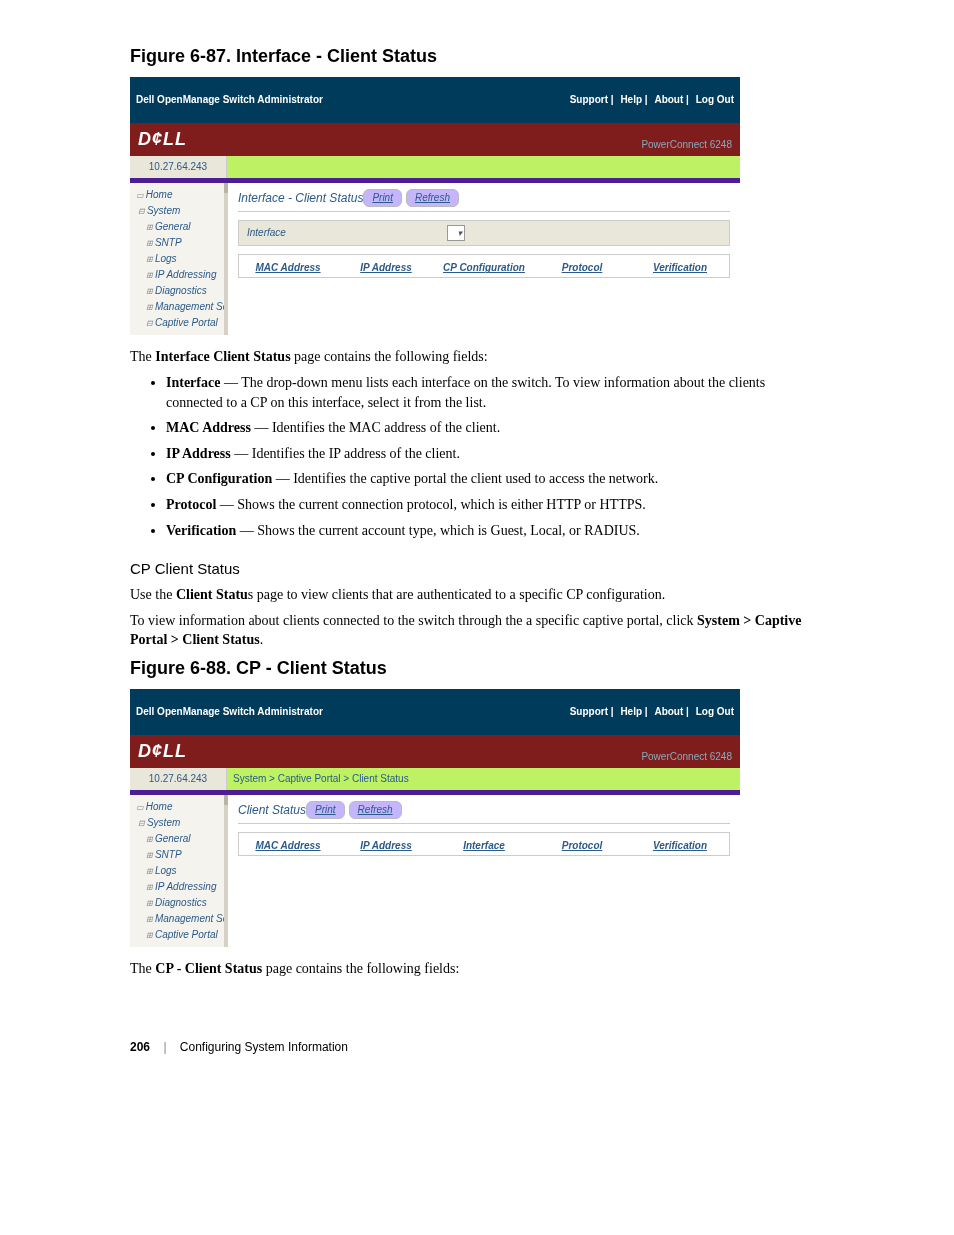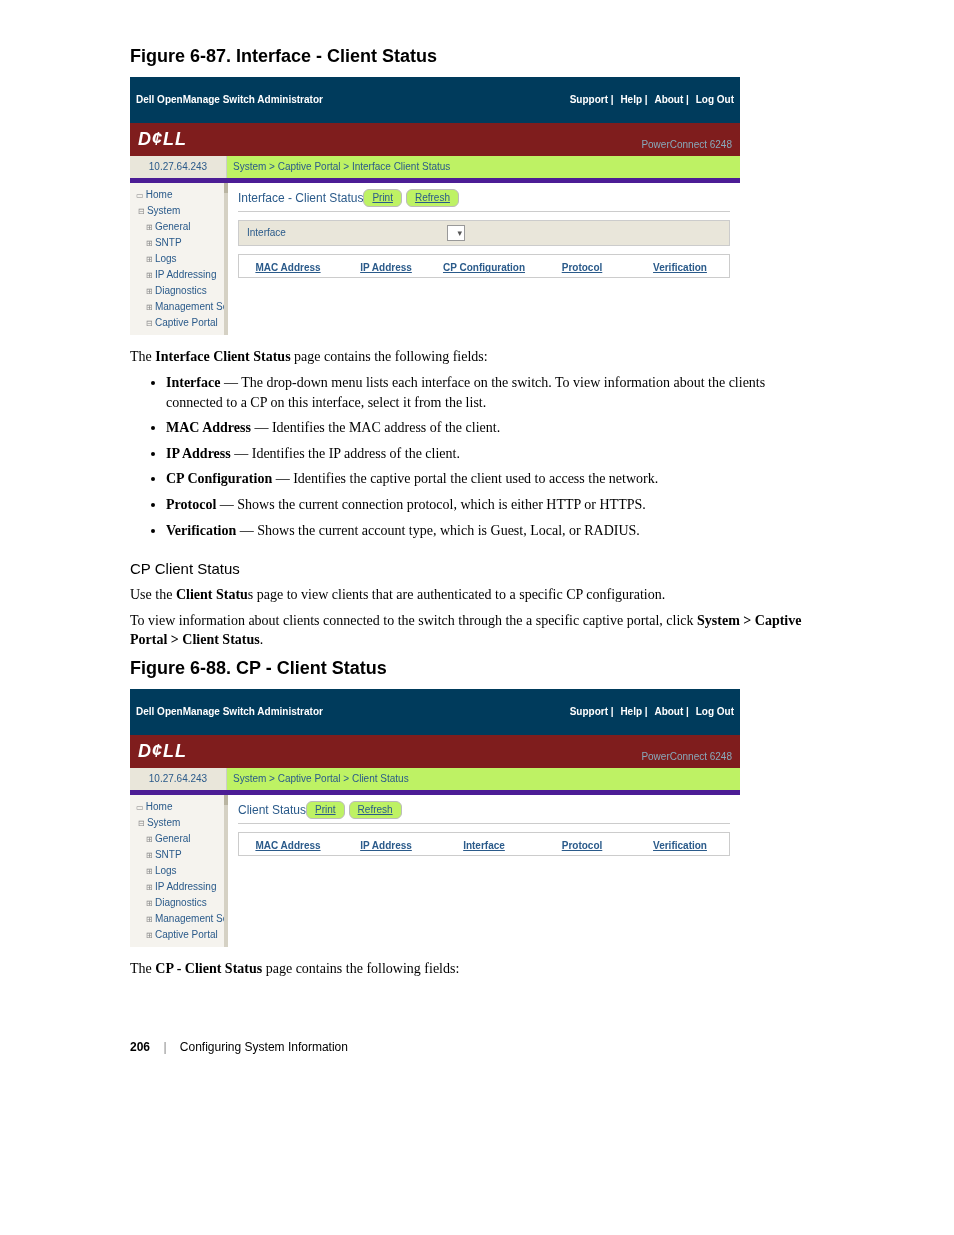--- a/index.html
+++ b/index.html
@@ -63,21 +63,21 @@
     text-align: center;
     padding: 4px 2px;
     background: #e9e6da;
     border-right: 1px solid #ccc;
     color: #2a5a8a;
   }
   .breadcrumb-path {
     padding: 4px 6px;
     color: #2a5a8a;
   }
-  .main-row { display: flex; }
+  .main-row { display: flex; font-style: italic; }
   .sidebar {
     width: 92px;
     background: #f5f3ee;
     font-size: 10px;
     border-right: 4px solid #d5d1c4;
     position: relative;
     padding: 4px 0 4px 2px;
   }
   .sidebar .scroll-handle {
     position: absolute;
@@ -105,21 +105,21 @@
     margin-bottom: 4px;
   }
   .panel-title {
     color: #2a5a8a;
     font-size: 12px;
     font-weight: normal;
   }
   .panel-buttons { display: flex; gap: 4px; }
   .pbtn {
     font-size: 10px;
-    background: #bef264;
+    background: #c4b5fd;
     border: 1px solid #bbb;
     border-radius: 6px;
     padding: 1px 8px;
     color: #2a5a8a;
     text-decoration: underline;
   }
   .divider { border-top: 1px solid #ccc; margin: 4px 0; }
   .section-box {
     border: 1px solid #ccc;
     margin-top: 8px;
@@ -195,21 +195,20 @@
       <span>About</span> |
       <span>Log Out</span>
     </span>
   </div>
   <div class="brandrow">
     <span class="logo">D¢LL</span>
     <span class="model">PowerConnect 6248</span>
   </div>
   <div class="breadcrumb-row">
     <div class="breadcrumb-ip">10.27.64.243</div>
-    <div class="breadcrumb-path">System &gt; Captive Portal &gt; Interface Client Status</div>
   </div>
   <div class="main-row">
     <div class="sidebar">
       <div class="scroll-handle"></div>
       <div class="tree-item root">Home</div>
       <div class="tree-item open tree-l1">System</div>
       <div class="tree-item closed tree-l2">General</div>
       <div class="tree-item closed tree-l2">SNTP</div>
       <div class="tree-item closed tree-l2">Logs</div>
       <div class="tree-item closed tree-l2">IP Addressing</div>

